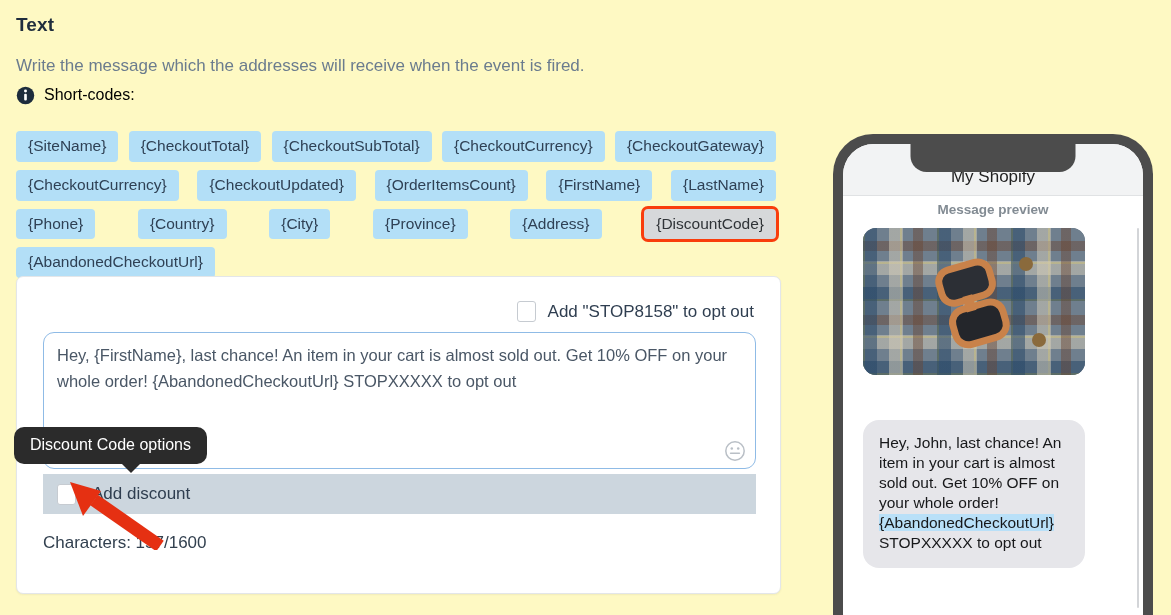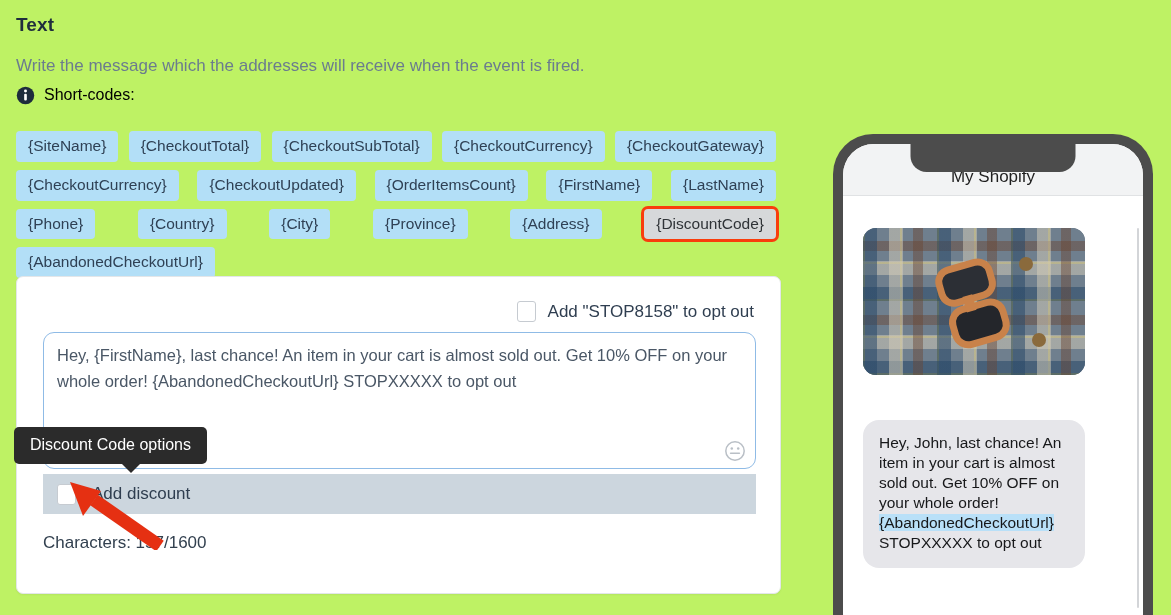--- a/index.html
+++ b/index.html
@@ -6,21 +6,21 @@
   html, body {
     margin: 0; padding: 0;
     width: 1171px; height: 615px;
     background: #f1f3f5;
     font-family: "Liberation Sans", sans-serif;
     overflow: hidden;
   }
   #root {
     position: relative;
     width: 1171px; height: 615px;
-    background: #bef264;
+    background: #fef9c3;
   }
 
   
   .left-col {
     position: absolute;
     left: 0; top: 0;
     width: 800px; height: 615px;
   }
   .section-title {
     position: absolute;
@@ -133,21 +133,21 @@
   }
 
   
   .tooltip {
     position: absolute;
     left: 14px; top: 427px;
     background: #2b2b2b;
     color: #ffffff;
     font-size: 16px;
     padding: 9px 16px 10px 16px;
-    border-radius: 5px;
+    border-radius: 10px;
     white-space: nowrap;
     z-index: 30;
   }
   .tooltip:after {
     content: "";
     position: absolute;
     left: 107px; bottom: -9px;
     border-left: 10px solid transparent;
     border-right: 10px solid transparent;
     border-top: 10px solid #2b2b2b;
@@ -366,20 +366,21 @@
       </g>
     </svg>
   </div>
 
   <div class="phone">
     <div class="phone-screen">
       <div class="phone-header">
         <span class="phone-title">My Shopify</span>
       </div>
       <div class="notch"></div>
+      <div class="preview-label">Message preview</div>
 
       <div class="preview-img">
         <div class="plaid">
           <svg class="glasses" viewBox="0 0 222 147">
             <g transform="rotate(-16 111 73)">
               <rect x="82" y="36" width="52" height="34" rx="12" fill="#2c2f35" stroke="#c9824a" stroke-width="7"></rect>
               <rect x="84" y="78" width="52" height="36" rx="13" fill="#24262b" stroke="#c9824a" stroke-width="7"></rect>
               <rect x="101" y="66" width="10" height="16" fill="#c9824a"></rect>
             </g>
             <circle cx="163" cy="36" r="7" fill="#8a6a3c"></circle>

